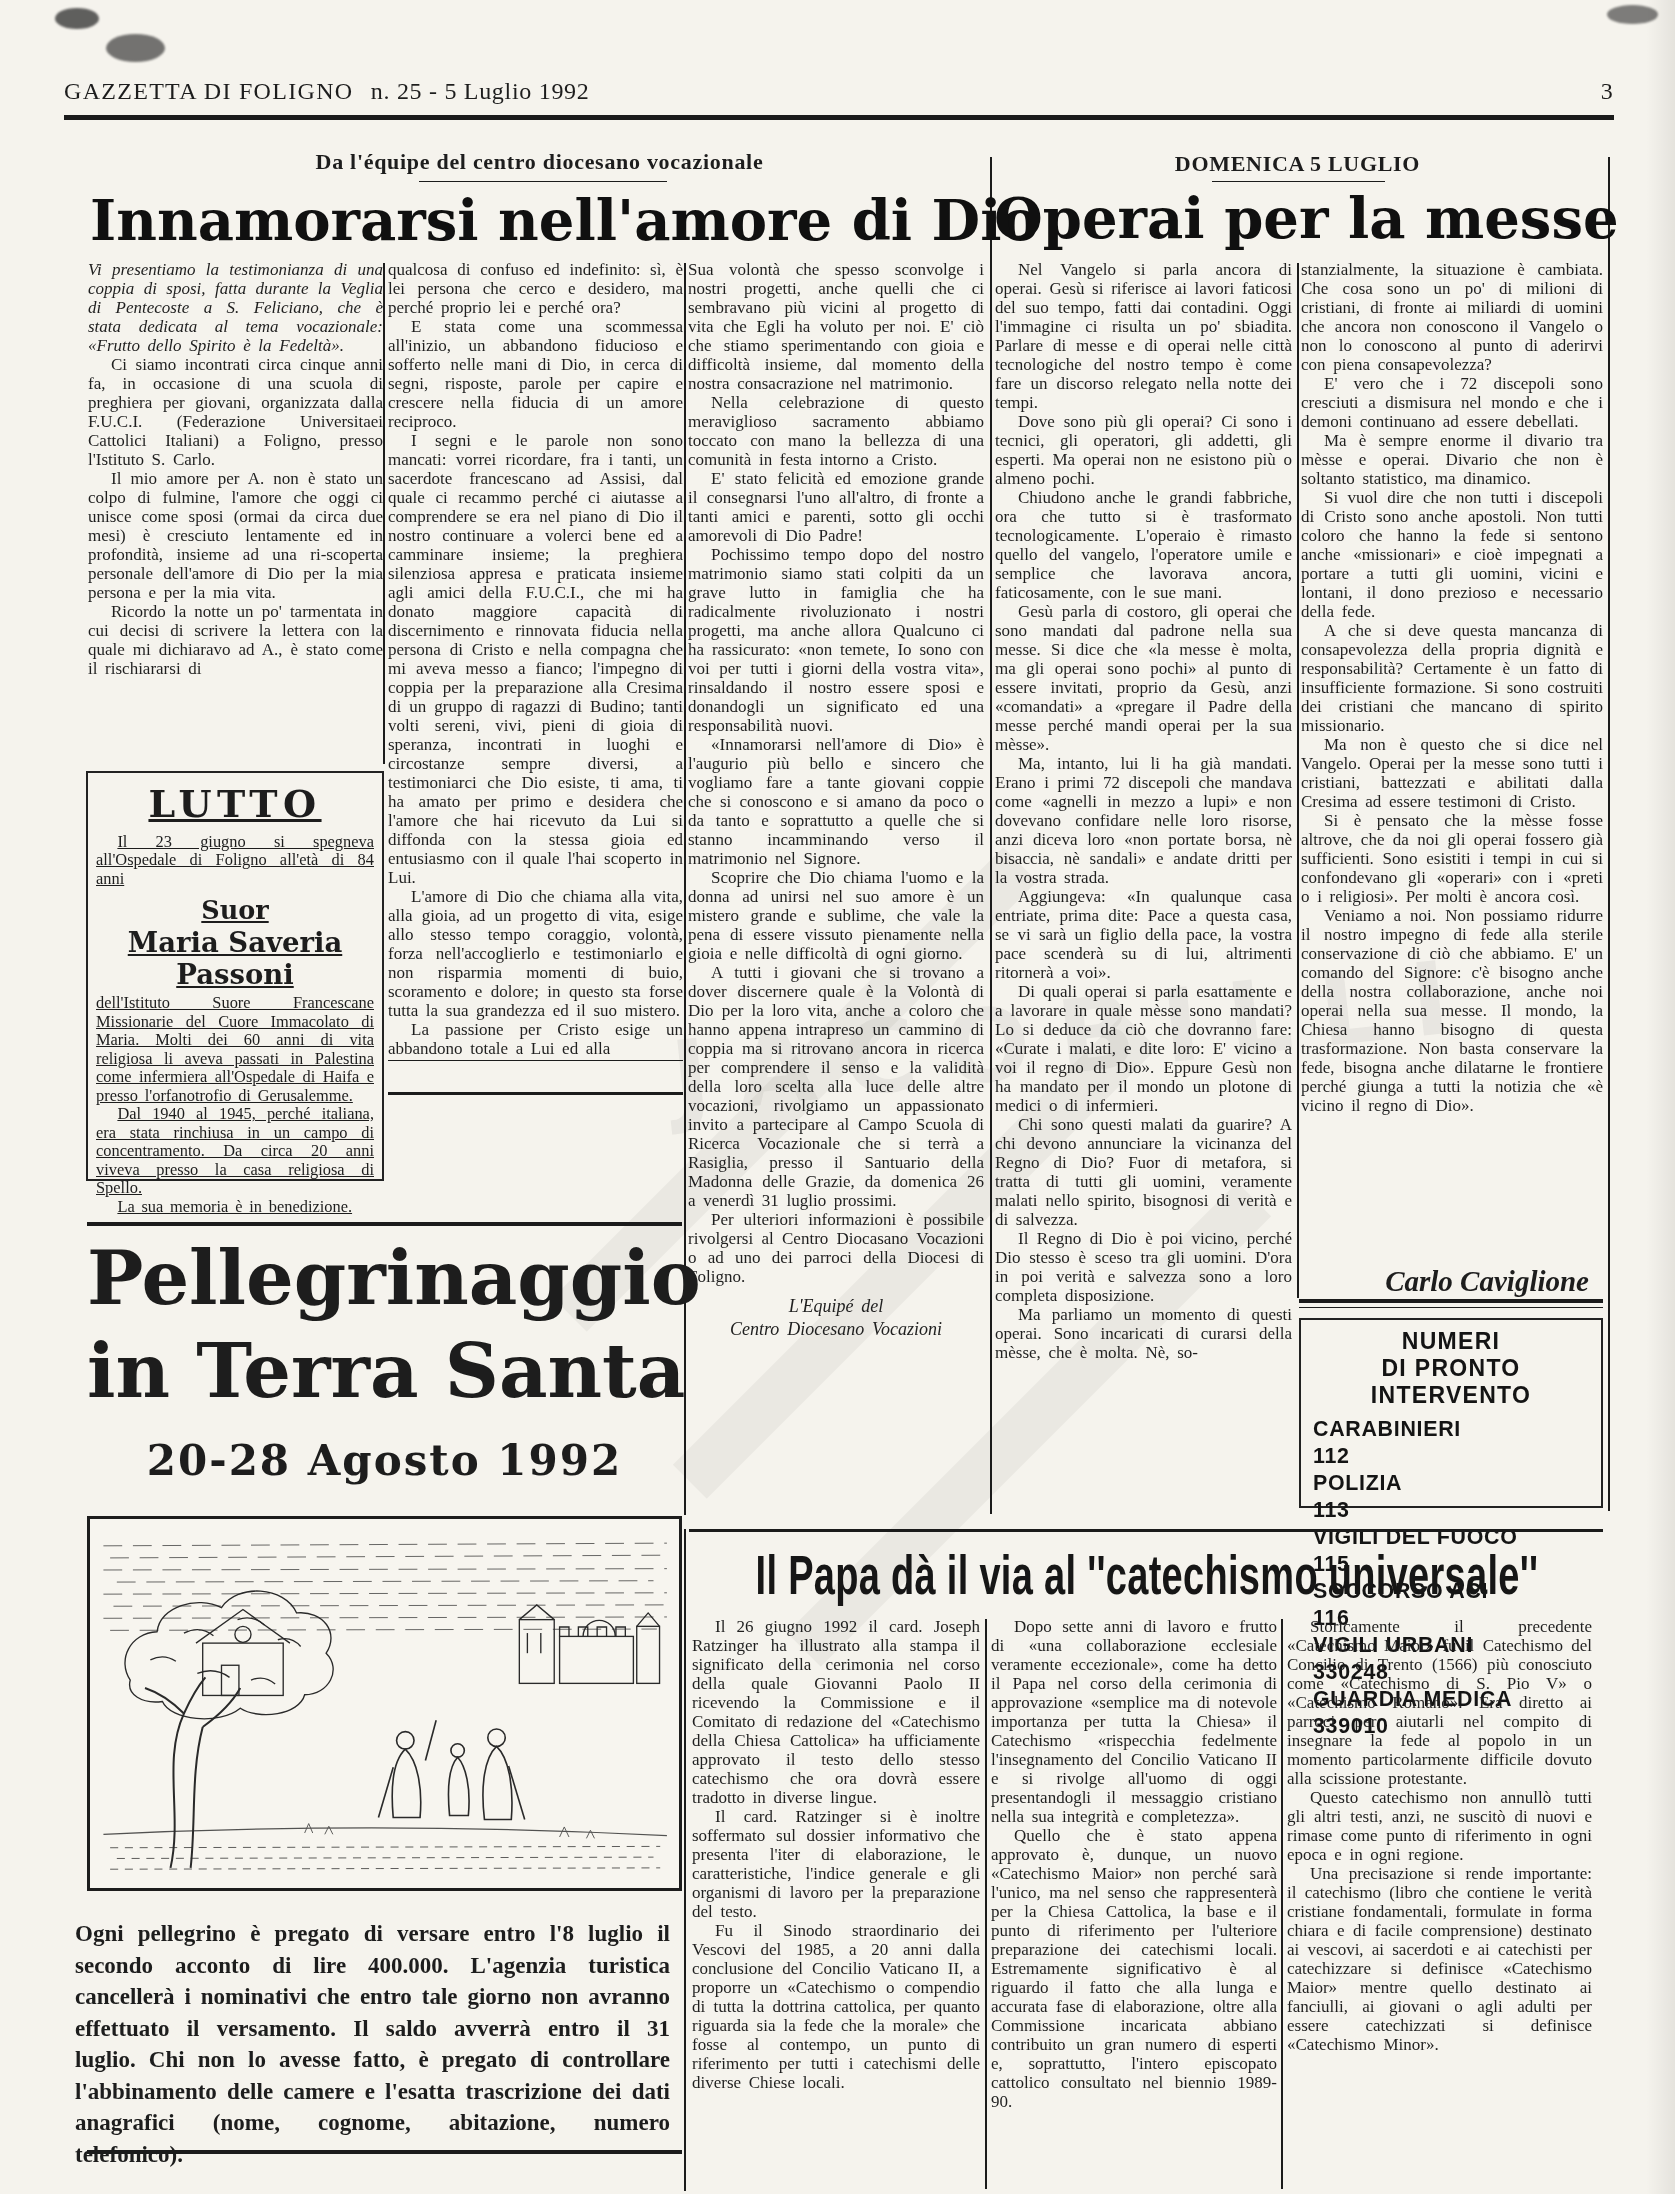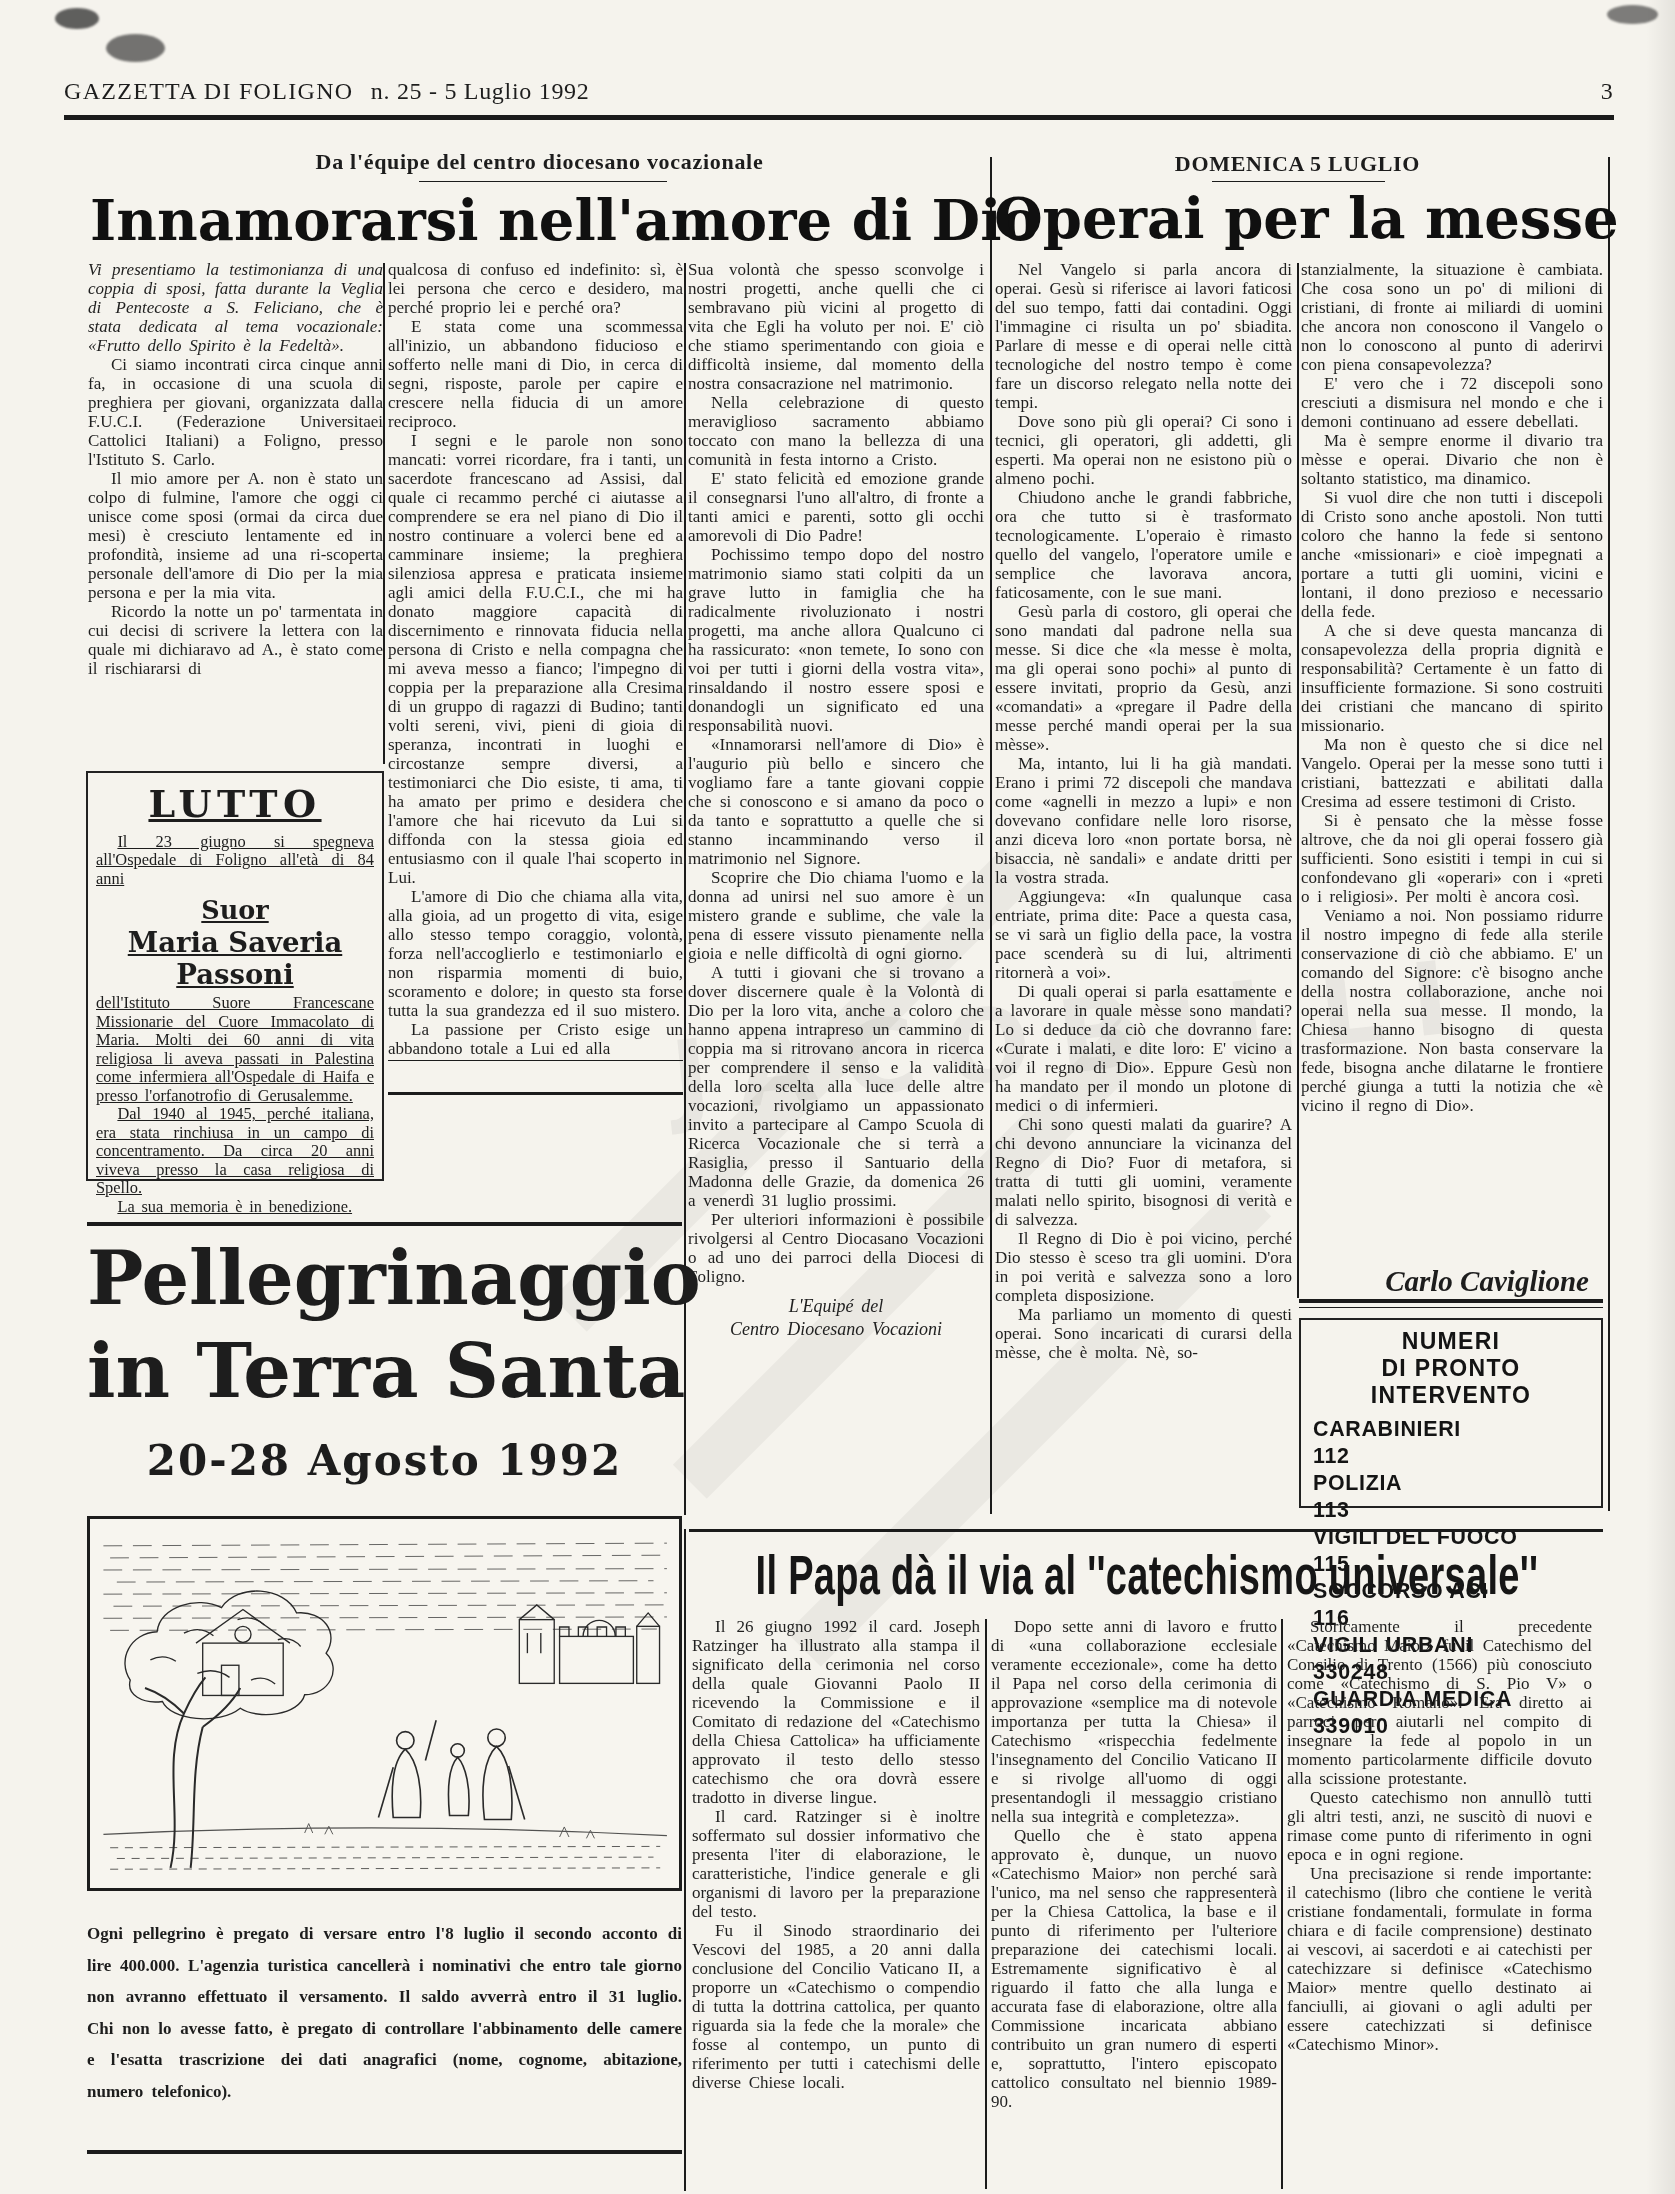--- a/index.html
+++ b/index.html
@@ -33,22 +33,22 @@
   .lutto .l-body p{margin:0;text-indent:21.4px;}
   .lutto .l-name1{text-align:center;font-family:"DejaVu Serif",serif;font-weight:bold;font-size:25.5px;margin:6.7px 0 1.3px;}
   .lutto .l-name2{text-align:center;font-family:"DejaVu Serif",serif;font-weight:bold;font-size:27.5px;margin:0 0 4px;}
   
   .pell-h{position:absolute;left:87px;width:595px;font-family:"DejaVu Serif",serif;
         font-weight:bold;font-size:75px;line-height:1;text-align:center;white-space:nowrap;}
   .pell-sub{position:absolute;left:87px;top:1436px;width:595px;font-family:"DejaVu Serif",serif;
         font-weight:bold;font-size:42px;text-align:center;letter-spacing:2px;}
   .pell-fig{position:absolute;left:87px;top:1516px;width:595px;height:375px;
         border:3.4px solid #1d1d1d;box-sizing:border-box;background:#f7f5ef;}
-  .pell-body{position:absolute;left:87px;top:1918px;width:595px;text-align:justify;
-        font-weight:bold;font-size:17px;line-height:31.5px;word-spacing:4px;}
+  .pell-body{position:absolute;left:75px;top:1918px;width:595px;text-align:justify;
+        font-weight:bold;font-size:23px;line-height:31.5px;word-spacing:4px;}
   
   .numeri{position:absolute;left:1299px;top:1318px;width:304px;height:190px;
         border:2.7px solid #222;box-sizing:border-box;padding:8px 12px 5.4px;
         font-family:"Liberation Sans",sans-serif;font-weight:bold;color:#141414;}
   .numeri .n-title{text-align:center;font-size:23px;line-height:27px;letter-spacing:1.3px;}
   .numeri .n-rows{margin-top:6.7px;}
   .numeri .n-row{display:flex;justify-content:space-between;font-size:21.4px;line-height:27px;letter-spacing:0.7px;flex-direction:column;}
   
   .papa-headline{position:absolute;left:692px;top:1545px;width:910px;text-align:center;
         font-family:"Liberation Sans",sans-serif;font-weight:bold;font-size:38px;white-space:nowrap;

